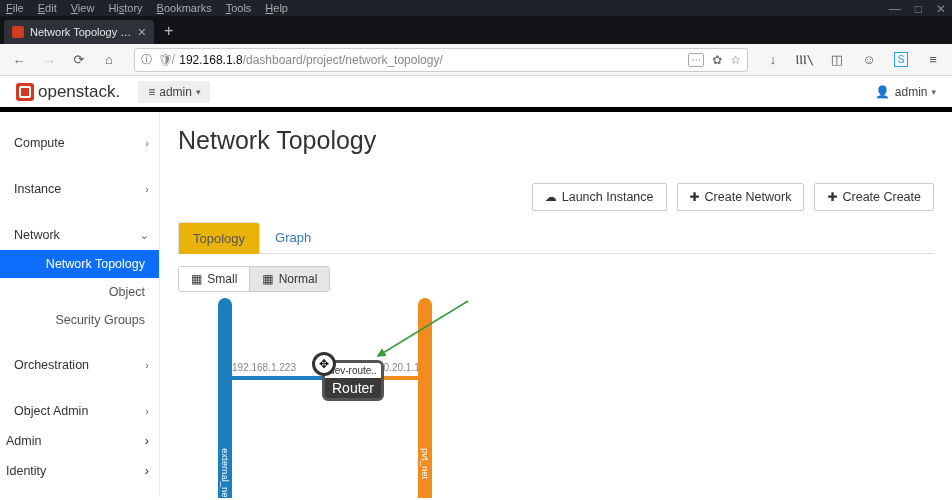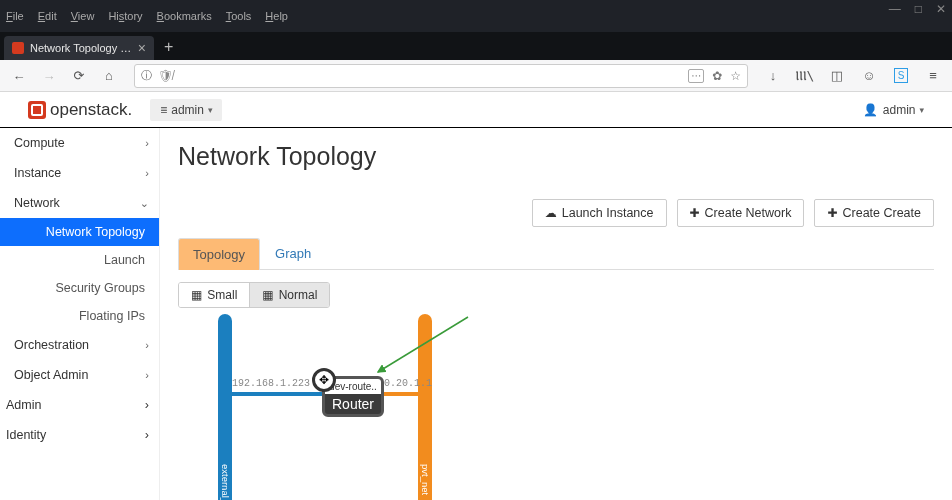--- a/index.html
+++ b/index.html
@@ -1,19 +1,19 @@
 <!DOCTYPE html>
 <html><head>
 <meta charset="utf-8">
 <style>
 * { margin: 0; padding: 0; box-sizing: border-box; font-family: -apple-system, BlinkMacSystemFont, "Segoe UI", Helvetica, Arial, sans-serif; }
 body { width: 952px; height: 500px; background: #fff; overflow: hidden; }
 
 
-.window-menubar { background: #1f2228; color: #aaa; font-size: 11px; padding: 2px 6px; display: flex; gap: 14px; height: 32px; align-items: center; position: relative; }
+.window-menubar { background: #1f2228; color: #aaa; font-size: 11px; padding: 2px 6px; display: flex; gap: 14px; height: 16px; align-items: center; position: relative; }
 .window-menubar span { cursor: default; }
 .window-menubar span u { text-decoration: underline; }
 .window-controls { position: absolute; right: 6px; top: 2px; display: flex; gap: 14px; color: #888; font-size: 12px; }
 
 
 .tab-bar { background: #111316; height: 28px; display: flex; align-items: flex-end; padding: 0 4px; }
 .browser-tab { background: #2e3138; color: #e6e6e6; font-size: 11px; padding: 5px 8px; border-radius: 4px 4px 0 0; display: flex; align-items: center; gap: 6px; max-width: 150px; height: 24px; }
 .tab-favicon { width: 12px; height: 12px; background: #d43a1f; border-radius: 2px; display: inline-block; }
 .tab-title { white-space: nowrap; overflow: hidden; text-overflow: ellipsis; flex: 1; }
 .tab-close { color: #aaa; font-size: 14px; line-height: 1; }
@@ -25,62 +25,62 @@
 .url-bar { flex: 1; background: #fff; border: 1px solid #ccc; border-radius: 3px; height: 24px; display: flex; align-items: center; padding: 0 6px; gap: 6px; font-size: 12px; color: #333; margin: 0 8px; }
 .url-bar .lock-icon { color: #666; font-size: 11px; }
 .url-bar .shield-slash { color: #888; position: relative; font-size: 12px; }
 .url-host { color: #111; }
 .url-path { color: #888; }
 .url-right { margin-left: auto; display: flex; gap: 8px; color: #777; font-size: 12px; }
 .toolbar-right { display: flex; gap: 6px; align-items: center; }
 .box-blue { color: #2d9de6; border: 1px solid #2d9de6; padding: 1px 3px; font-size: 10px; }
 
 
-.os-header { height: 36px; border-bottom: 1px solid #000000; display: flex; align-items: center; padding: 0 28px; }
+.os-header { height: 36px; border-bottom: 5px solid #000000; display: flex; align-items: center; padding: 0 16px; }
 .os-logo { display: flex; align-items: center; gap: 4px; }
 .os-logo-icon { width: 18px; height: 18px; background: #d43a1f; border-radius: 3px; position: relative; }
 .os-logo-icon::before { content: ""; position: absolute; inset: 3px; border: 2px solid #fff; border-radius: 2px; }
 .os-logo-text { font-size: 17px; color: #333; }
 .os-project-picker { margin-left: 18px; background: #eee; border: none; padding: 4px 10px; font-size: 12px; color: #444; border-radius: 2px; display: flex; align-items: center; gap: 4px; }
 .os-user { margin-left: auto; font-size: 12px; color: #444; display: flex; align-items: center; gap: 4px; }
 .caret { font-size: 9px; color: #666; }
 
 
 .os-body { display: flex; height: calc(500px - 18px - 28px - 32px - 36px); }
 .sidebar { width: 160px; border-right: 1px solid #eee; font-size: 12.5px; color: #444; overflow: hidden; }
 .nav-item { padding: 8px 10px 8px 14px; display: flex; justify-content: space-between; align-items: center; cursor: pointer; }
-.nav-item.group-head { font-weight: 400; color: #333; }
+.nav-item.group-head { font-weight: 400; color: #333; margin-top: 16px; }
 .nav-item .chev { color: #666; font-size: 11px; }
 .nav-sub { padding: 7px 14px 7px 14px; text-align: right; color: #555; cursor: pointer; }
 .nav-sub.active-wrap { background: #0d6efd; color:#fff; padding-left:30px; text-align:left;}
 .nav-grouplabel { padding: 8px 10px 8px 6px; display:flex; justify-content:space-between; color:#333;}
 
 
 .content { flex: 1; padding: 10px 18px; overflow: hidden; }
 .page-title { font-size: 25px; color: #333; font-weight: 400; margin-bottom: 24px; padding: 4px 0;}
 .action-row { display: flex; justify-content: flex-end; gap: 10px; margin-bottom: 10px; }
 .action-btn { background: #fff; border: 1px solid #ccc; padding: 6px 12px; font-size: 12.5px; color: #333; border-radius: 2px; display: flex; align-items: center; gap: 5px; }
 .action-btn .ic { font-size: 12px; color: #333; }
 .tabs-bar { border-bottom: 1px solid #ddd; display: flex; }
 .tab-item { padding: 8px 14px; font-size: 13px; color: #337ab7; border: 1px solid transparent; border-bottom: none; cursor: pointer; }
-.tab-item.active { color: #555; border-color: #ddd; border-radius: 3px 3px 0 0; background:#fdba74; position:relative; top:1px;}
+.tab-item.active { color: #555; border-color: #ddd; border-radius: 3px 3px 0 0; background:#eab308; position:relative; top:1px;}
 .view-switch { margin-top: 12px; display: flex; border: 1px solid #ccc; border-radius: 3px; overflow: hidden; width: fit-content; }
 .view-btn { padding: 5px 12px; font-size: 12px; background: #fff; border: none; color: #333; display: flex; align-items: center; gap: 5px; border-right: 1px solid #ccc; }
 .view-btn:last-child { border-right: none; }
 .view-btn.active { background: #e6e6e6; }
 
 
 .topology { position: relative; height: 260px; margin-top: 6px; }
 .net-line { position: absolute; width: 14px; border-radius: 7px; top: 0; bottom: -40px; }
 .net-ext { background: #1b7fbf; left: 40px; }
 .net-pvt { background: #f28c1e; left: 240px; }
 .net-label { position: absolute; color: #fff; font-size: 9.5px; writing-mode: vertical-rl; left: 2px; top: 150px; white-space:nowrap;}
 .conn-line-ext { position: absolute; height: 4px; background: #1b7fbf; left: 54px; width: 100px; top: 78px; }
 .conn-line-pvt { position: absolute; height: 4px; background: #f28c1e; left: 179px; width: 61px; top: 78px; }
-.ip-label { position: absolute; font-size: 10px; color: #888; top: 64px; font-family: Liberation Mono, monospace; }
+.ip-label { position: absolute; font-size: 10px; color: #888; top: 64px; }
 .ip-ext { left: 54px; }
 .ip-pvt { left: 200px; }
 .router-node { position: absolute; left: 144px; top: 62px; background: #3a3a3a; color: #fff; border: 3px solid #555; border-radius: 6px; padding: 0; width: 62px; text-align:center;}
 .router-node .rn-top { background:#fff; color:#333; font-size:10px; padding:2px 4px; border-radius: 3px 3px 0 0;}
 .router-node .rn-bot { font-size:14px; padding:2px 4px;}
 .router-icon { position: absolute; left: 134px; top: 54px; width: 24px; height: 24px; background:#fff; border:3px solid #333; border-radius:50%; display:flex; align-items:center; justify-content:center; font-size:12px; z-index:2;}
 .arrow-annotation { position: absolute; left: 190px; top: -2px; width: 110px; height: 70px; pointer-events: none; }
 </style>
 </head>
 <body>
@@ -110,20 +110,21 @@
 </div>
 
 <div class="nav-toolbar">
   <button class="nav-btn">←</button>
   <button class="nav-btn" style="color:#bbb">→</button>
   <button class="nav-btn">⟳</button>
   <button class="nav-btn">⌂</button>
   <div class="url-bar">
     <span class="lock-icon">ⓘ</span>
     <span class="shield-slash">🛡︎̸</span>
+    <span><span class="url-host">192.168.1.8</span><span class="url-path">/dashboard/project/network_topology/</span></span>
     <div class="url-right">
       <span style="border:1px solid #aaa; border-radius:2px; padding:0 2px; font-size:10px;">⋯</span>
       <span>✿</span>
       <span>☆</span>
     </div>
   </div>
   <div class="toolbar-right">
     <button class="nav-btn">↓</button>
     <button class="nav-btn" style="font-family:monospace">ⲒⲒⲒ\</button>
     <button class="nav-btn">◫</button>
@@ -163,23 +164,22 @@
       <span class="chev">›</span>
     </div>
     <div class="nav-item group-head">
       <span>Network</span>
       <span class="chev">⌄</span>
     </div>
     <div class="nav-sub active-wrap">
         <span style="float:right">Network Topology</span>
         <div style="clear:both"></div>
       </div>
-    <div class="nav-sub">Launch</div>
+    <div class="nav-sub">Object</div>
     <div class="nav-sub">Security Groups</div>
-    <div class="nav-sub">Floating IPs</div>
     <div class="nav-item group-head">
       <span>Orchestration</span>
       <span class="chev">›</span>
     </div>
     <div class="nav-item group-head">
       <span>Object Admin</span>
       <span class="chev">›</span>
     </div>
     <div class="nav-grouplabel">
       <span>Admin</span>

